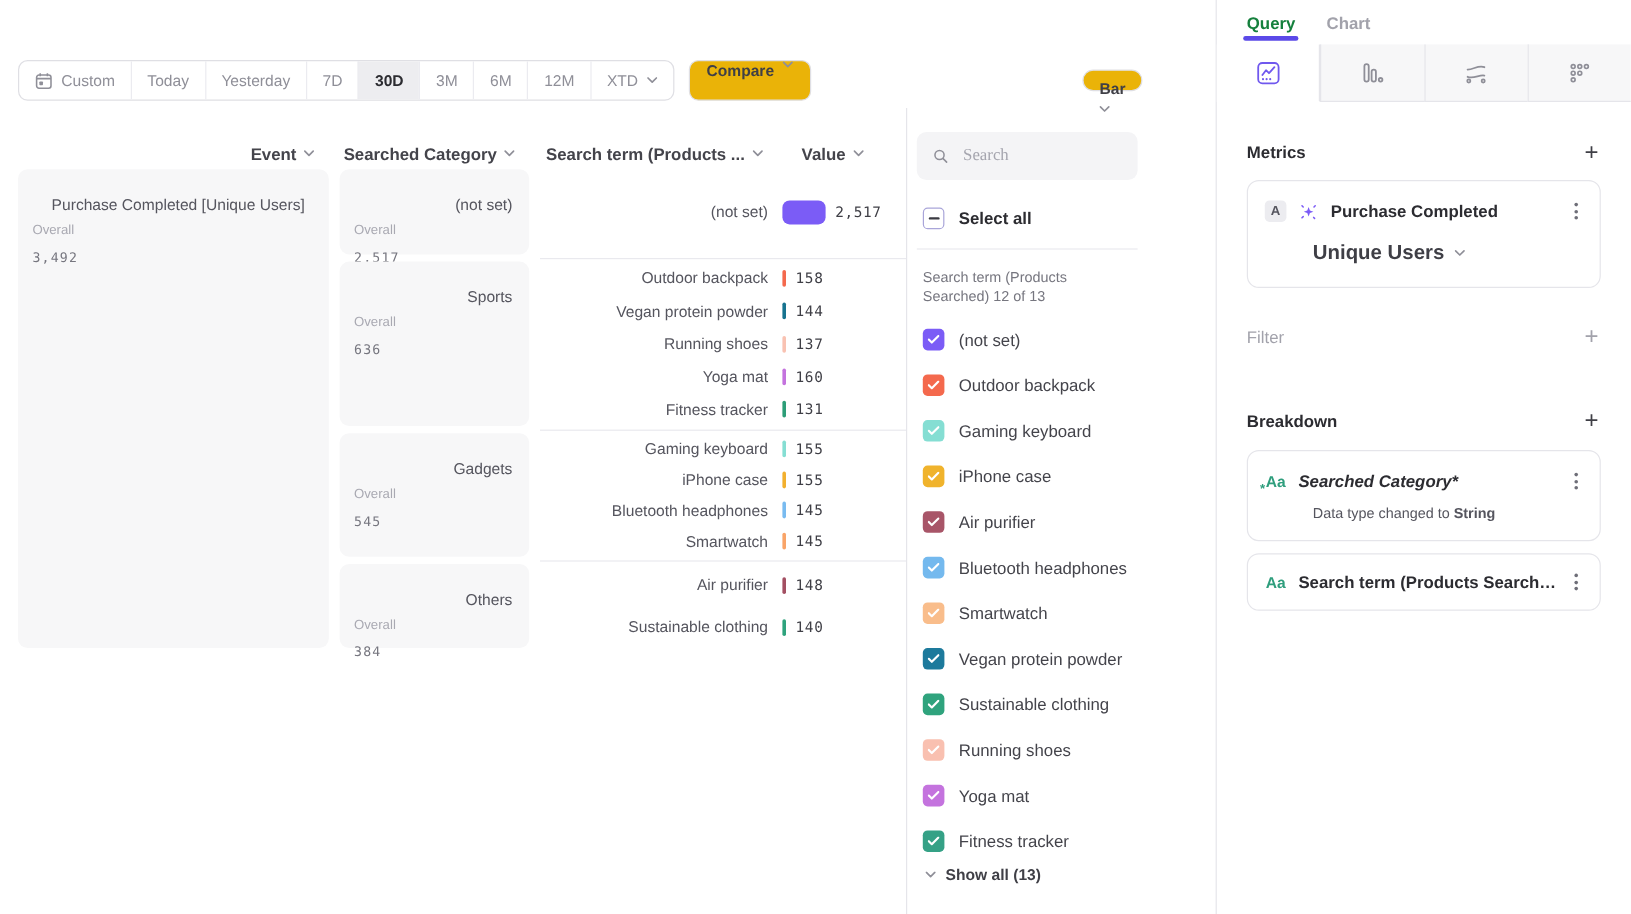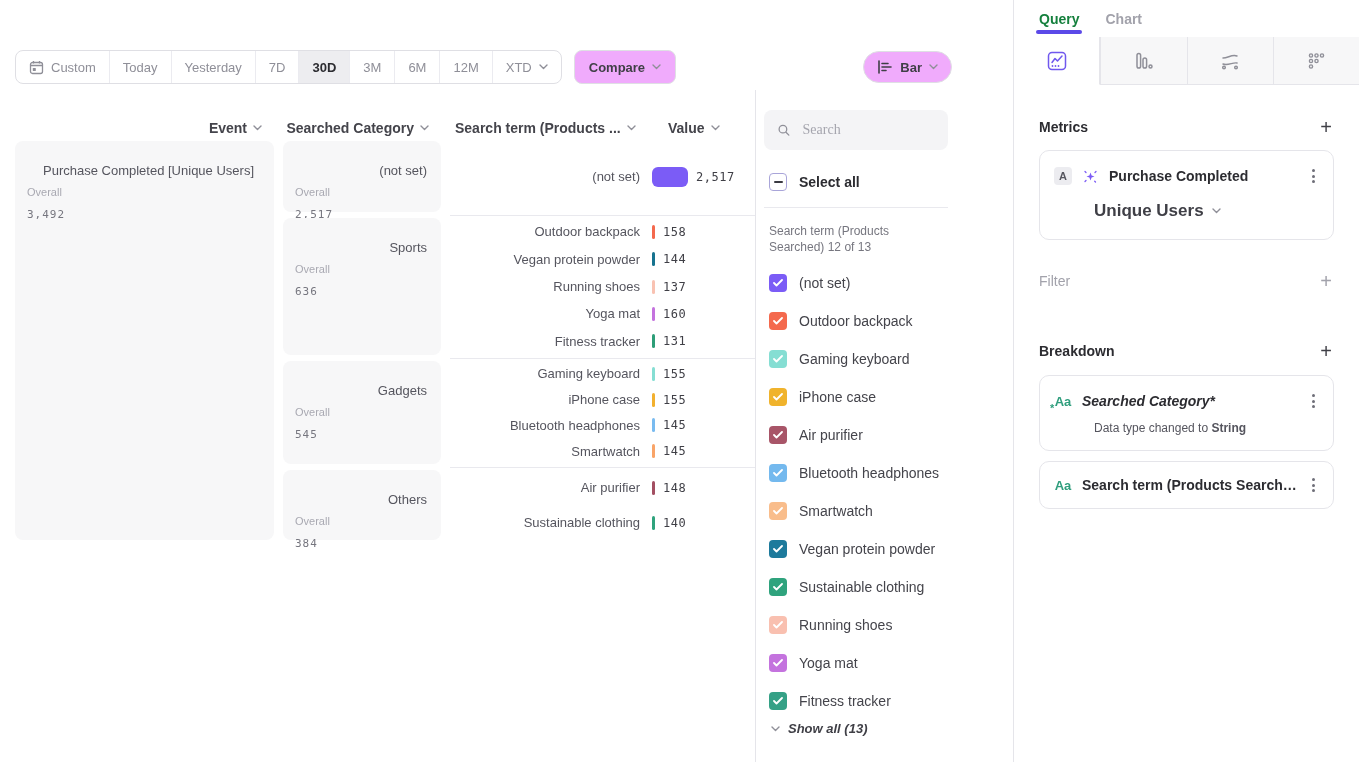--- a/index.html
+++ b/index.html
@@ -12,25 +12,25 @@
   .app { display:flex; width:1359px; height:762px; }
   .main-area { width:1013px; display:flex; flex-direction:column; }
 
   
   .toolbar { display:flex; align-items:center; margin-top:50px; padding:0 61px 0 15px; height:34px; flex:0 0 auto; }
   .date-group { display:flex; align-items:stretch; height:34px; border:1px solid #dfdfe4; border-radius:8px; background:#fff; overflow:hidden; }
   .seg { display:flex; align-items:center; gap:7px; padding:0 13px; font-size:13px; color:#8f8f98;
          background:transparent; border:none; border-left:1px solid #ebebf0; cursor:pointer; font-family:inherit; white-space:nowrap; }
   .seg:first-child { border-left:none; }
   .seg.selected { background:#ededf0; color:#2c2c31; font-weight:700; }
-  .btn { display:flex; align-items:center; gap:7px; background:#f0abfc; border:1px solid #dfdfe4; cursor:pointer;
+  .btn { display:flex; gap:7px; background:#eab308; border:1px solid #dfdfe4; cursor:pointer;
          font-family:inherit; font-size:13px; font-weight:600; color:#3f3f46; }
   .compare-btn { margin-left:12px; height:34px; border-radius:8px; padding:0 14px; }
   .flex-spacer { flex:1; }
-  .bar-btn { height:32px; border-radius:16px; padding:0 13px; }
+  .bar-btn { height:18px; border-radius:16px; padding:0 13px;flex-direction:column; }
   .chev { color:#8f8f98; flex:0 0 auto; }
 
   
   .content-row { display:flex; margin-top:6px; flex:1; min-height:0; }
   .chart-table { width:755px; padding:25px 0 0 15px; }
   .headers-row { display:flex; height:26px; align-items:center; font-size:14px; font-weight:600; color:#44444b; }
   .hdr { display:flex; align-items:center; gap:6px; cursor:pointer; white-space:nowrap; }
   .hdr-event { width:259px; justify-content:flex-end; padding-right:12px; }
   .hdr-cat   { width:158px; justify-content:flex-end; padding-right:12px; margin-left:9px; }
   .hdr-rows  { position:relative; flex:1; margin-left:9px; height:100%; display:flex; align-items:center; padding-left:5px; }
@@ -63,21 +63,21 @@
   .cb { width:18px; height:18px; border-radius:4px; display:flex; align-items:center; justify-content:center; flex:0 0 auto; }
   .cb-indeterminate { background:#fff; border:1.5px solid #a9a5d9; }
   .dash { width:9px; height:2px; background:#3a3a41; border-radius:1px; }
   .select-all-label { font-size:14px; font-weight:700; color:#2c2c31; }
   .legend-divider { margin-top:16px; width:184px; height:1px; background:#e9e9ee; }
   .legend-group-label { margin:15px 0 0 5px; font-size:12px; color:#76767f; line-height:1.35; width:165px; }
   #legend-items { margin-top:9px; }
   .legend-item { height:38px; display:flex; align-items:center; gap:12px; padding-left:5px; cursor:pointer; }
   .legend-item .label { font-size:14px; color:#44444b; }
   .patterned { background-image:radial-gradient(rgba(255,255,255,0.55) 1px, transparent 1.2px); background-size:4px 4px; }
-  .show-all { display:flex; align-items:center; gap:8px; padding-left:7px; margin-top:1px; font-size:13px; font-weight:600; color:#3f3f46; cursor:pointer;font-style:italic; }
+  .show-all { display:flex; align-items:center; gap:8px; padding-left:7px; margin-top:1px; font-size:13px; font-weight:600; color:#3f3f46; cursor:pointer; }
 
   
   .query-panel { width:346px; border-left:1px solid #e5e5ea; display:flex; flex-direction:column; }
   .qp-tabs { display:flex; gap:26px; padding-left:25px; height:37px; align-items:center; flex:0 0 auto; }
   .qp-tab { font-size:14px; font-weight:600; color:#a2a2ab; position:relative; height:100%; display:flex; align-items:center; cursor:pointer; }
   .qp-tab.active { color:#15803d; }
   .qp-tab.active::after { content:""; position:absolute; left:-3px; right:-3px; bottom:3px; height:4px; border-radius:3px; background:#5b49e8; }
   .icon-tabs { display:flex; height:48px; flex:0 0 auto; }
   .icon-tab { flex:1; display:flex; align-items:center; justify-content:center; background:#f7f7f8;
               border-bottom:1px solid #e5e5ea; border-left:1px solid #e5e5ea; cursor:pointer; }

